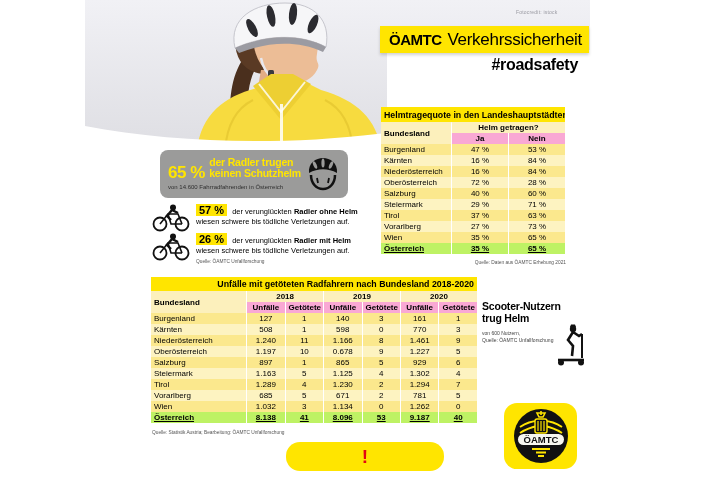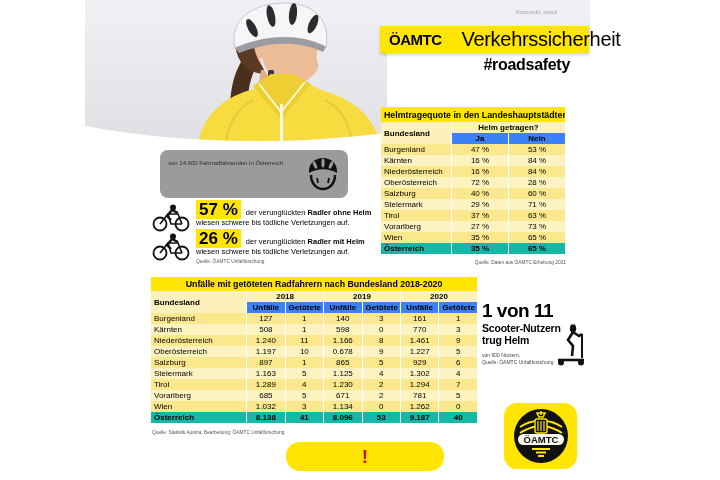--- a/index.html
+++ b/index.html
@@ -9,60 +9,60 @@
 
   
   #photo{left:85px;top:0;width:505px;height:150px;}
   #photo-credit{left:516px;top:9px;font-size:5px;color:#9a9aa2;letter-spacing:.2px;}
 
   
   #band{left:380px;top:26px;width:209px;height:27px;background:#FFE500;
         display:flex;align-items:center;padding-left:9px;box-sizing:border-box;
         box-shadow:0 2px 3px rgba(0,0,0,.18);}
   #band .brand{font-weight:bold;font-size:15px;letter-spacing:-.5px;margin-right:6px;}
-  #band .title{font-size:20px;letter-spacing:-.3px;margin-left:14px;}
-  #hashtag{left:380px;top:56px;width:190px;text-align:right;font-weight:bold;font-size:16px;letter-spacing:-.3px;}
+  #band .title{font-size:17px;letter-spacing:-.3px;}
+  #hashtag{left:388px;top:56px;width:190px;text-align:right;font-weight:bold;font-size:16px;letter-spacing:-.3px;}
 
   
   #box65{left:160px;top:150px;width:188px;height:48px;background:#9b9b9a;border-radius:8px;
          padding:7px 8px;box-sizing:border-box;}
   #box65 .big{color:#FFE500;font-weight:bold;font-size:17px;line-height:13px;vertical-align:-1px;letter-spacing:-.5px;}
   #box65 .mid{color:#FFE500;font-weight:bold;font-size:10.5px;line-height:11px;letter-spacing:-.2px;}
   #box65 .sub{color:#2f2f2f;font-size:6px;margin-top:3px;}
   #helmet-icon-wrap{position:absolute;right:7px;top:6px;width:36px;height:36px;}
 
   
   .stat-row{left:152px;width:238px;height:30px;}
   #stat57{top:204px;} #stat26{top:233px;}
   .stat-icon{position:absolute;left:0;top:0;width:38px;height:28px;}
   .stat-text{position:absolute;left:44px;top:1px;width:194px;font-size:7.5px;line-height:10px;}
-  .hl{background:#FFE500;font-weight:bold;font-size:17px;padding:0 3px;margin-right:3px;}
+  .hl{background:#FFE500;font-weight:bold;font-size:11px;padding:0 3px;margin-right:3px;}
   .b{font-weight:bold;}
   #stats-source{left:196px;top:259px;font-size:4.8px;color:#555;}
 
   
   table{border-collapse:separate;border-spacing:1.5px 0;table-layout:fixed;}
   td,th{padding:0 3px;font-size:8px;overflow:hidden;white-space:nowrap;}
   .tt{background:#FFE500;font-weight:bold;font-size:8.8px;text-align:center;}
   .th-pale{background:#FCF0BC;font-weight:bold;}
-  .th-yel{background:#3b82f6;font-weight:bold;text-align:center;}
+  .th-yel{background:#f9a8d4;font-weight:bold;text-align:center;}
   .r-a{background:#FBE88D;} .r-b{background:#FDF3C1;padding-left:28px;}
-  .tot{background:#14b8a6;font-weight:bold;}
+  .tot{background:#bef264;font-weight:bold;text-decoration:underline;}
   .num{text-align:center;}
 
   
   #helm-table{left:380px;top:107px;width:186px;}
   #helm-table td{height:11px;}
   #helm-table .tt{height:15px;}
   #helm-source{left:380px;top:260px;width:186px;text-align:right;font-size:4.8px;color:#555;}
 
   
   #acc-table{left:150px;top:277px;width:328px;}
   #acc-table td{height:11px;}
-  #acc-table .tt{height:14px;}
+  #acc-table .tt{height:14px;text-align:right;}
   #acc-source{left:152px;top:430px;font-size:4.8px;color:#555;}
 
   
   #scooter{left:482px;top:300px;width:108px;}
   #scooter .headline{font-weight:bold;font-size:19px;letter-spacing:-.5px;}
   #scooter .line{font-weight:bold;font-size:10.5px;line-height:12px;letter-spacing:-.2px;}
   #scooter .small{font-size:5px;color:#444;line-height:6.5px;}
   #scooter-icon-wrap{position:absolute;right:2px;top:24px;width:34px;height:42px;}
 
   
@@ -193,20 +193,24 @@
     <tr class="tot">
           <td>Österreich</td>
           <td class="num">35 %</td>
           <td class="num">65 %</td>
         </tr>
   </tbody>
     </table>
   <div class="abs" id="helm-source">Quelle: Daten aus ÖAMTC Erhebung 2021</div>
 
   <div class="abs" id="box65">
+    <div>
+      <span class="big">65 %</span>
+      <span class="mid" style="display:inline-block;width:110px;">der Radler trugen keinen Schutzhelm</span>
+    </div>
     <div class="sub">von 14.600 Fahrradfahrenden in Österreich</div>
     <div id="helmet-icon-wrap">
       <svg width="36" height="36" viewBox="0 0 36 36">
         <path d="M4,17 C3,7 11,2 18,2 C25,2 33,7 32,17 C23,12 13,12 4,17 Z" fill="#111"></path>
         <ellipse cx="10" cy="9" rx="1.6" ry="4" transform="rotate(-24 10 9)" fill="#9b9b9a"></ellipse>
         <ellipse cx="18" cy="7" rx="1.6" ry="4.5" fill="#9b9b9a"></ellipse>
         <ellipse cx="26" cy="9" rx="1.6" ry="4" transform="rotate(24 26 9)" fill="#9b9b9a"></ellipse>
         <path d="M6,19 C6,27 11,33 18,33 C25,33 30,27 30,19" stroke="#111" stroke-width="2.5" fill="none"></path>
         <path d="M12,22 L13,27 M24,22 L23,27" stroke="#111" stroke-width="1.8" fill="none"></path>
       </svg>
@@ -366,21 +370,20 @@
           <td class="num">8.096</td>
           <td class="num">53</td>
           <td class="num">9.187</td>
           <td class="num">40</td>
         </tr>
   </tbody>
     </table>
   <div class="abs" id="acc-source">Quelle: Statistik Austria; Bearbeitung: ÖAMTC Unfallforschung</div>
 
   <div class="abs" id="scooter">
-    <div class="headline">1 von 11</div>
     <div class="line">Scooter-Nutzern</div>
     <div class="line">trug Helm</div>
     <div style="height:6px;"></div>
     <div class="small">von 600 Nutzern,</div>
     <div class="small">Quelle: ÖAMTC Unfallforschung</div>
     <div id="scooter-icon-wrap">
       <svg width="34" height="42" viewBox="0 0 34 42">
         <circle cx="19" cy="5" r="3.2" fill="#111"></circle>
         <path d="M16,3 L22,3 L21,0.5 L17,0.5 Z" fill="#111"></path>
         <path d="M19,8 L14,16 L19,22 L18,32 M19,8 L25,12 L28,10" stroke="#111" stroke-width="2.6" fill="none"></path>

